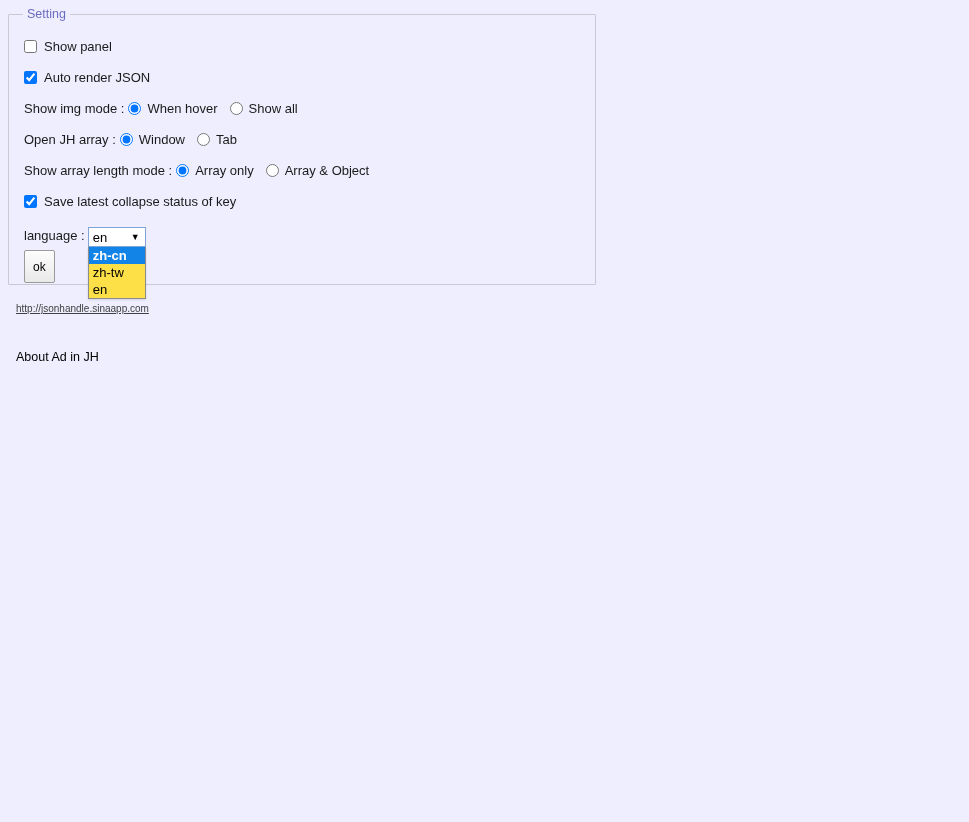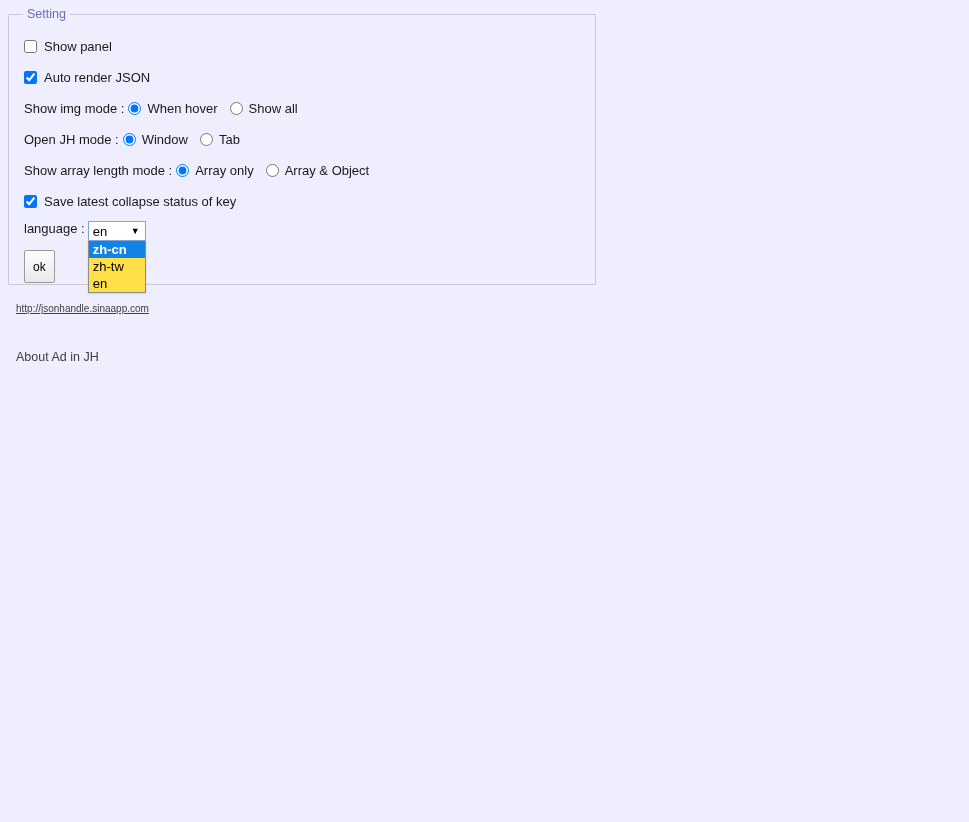--- a/index.html
+++ b/index.html
@@ -72,21 +72,21 @@
     font-size: 13px;
   }
   .opt:last-child { margin-right: 0; }
   .opt-label { margin-left: 1px; }
 
   .cb-label { margin-left: 2px; font-size: 13px; }
 
   
   .lang-row {
     display: flex;
-    align-items: flex-start;
+    align-items: flex-end;
     height: 22px;
     margin-bottom: 0;
     position: relative;
   }
   .lang-label {
     font-size: 13px;
     margin-right: 3px;
   }
   .select-wrap {
     position: relative;
@@ -173,21 +173,21 @@
   }
   .site-link {
     display: block;
     color: #404040;
     font-size: 10px;
     text-decoration: underline;
     margin-bottom: 24px;
   }
   .about-link {
     display: block;
-    color: #404040;
+    color: #000000;
     font-size: 12.5px;
     text-decoration: none;
     margin-top: 36px;
   }
 </style>
 </head>
 <body>
 
 <fieldset class="settings-fieldset">
   <legend class="settings-legend">Setting</legend>
@@ -214,21 +214,21 @@
         <input type="radio" name="imgmode" checked="" style="">
         <span class="opt-label">When hover</span>
       </label>
       <label class="opt">
         <input type="radio" name="imgmode" style="">
         <span class="opt-label">Show all</span>
       </label>
     </div>
 
     <div class="row">
-      <span class="row-label">Open JH mode :</span>
+      <span class="row-label">Open JH array :</span>
       <label class="opt">
         <input type="radio" name="jhmode" checked="" style="">
         <span class="opt-label">Window</span>
       </label>
       <label class="opt">
         <input type="radio" name="jhmode" style="">
         <span class="opt-label">Tab</span>
       </label>
     </div>
 

